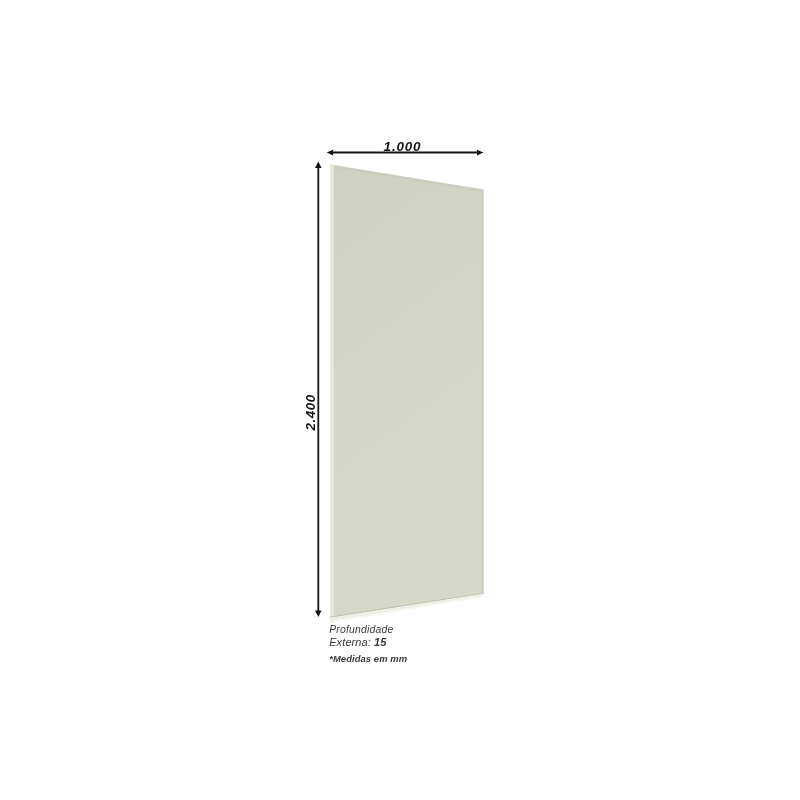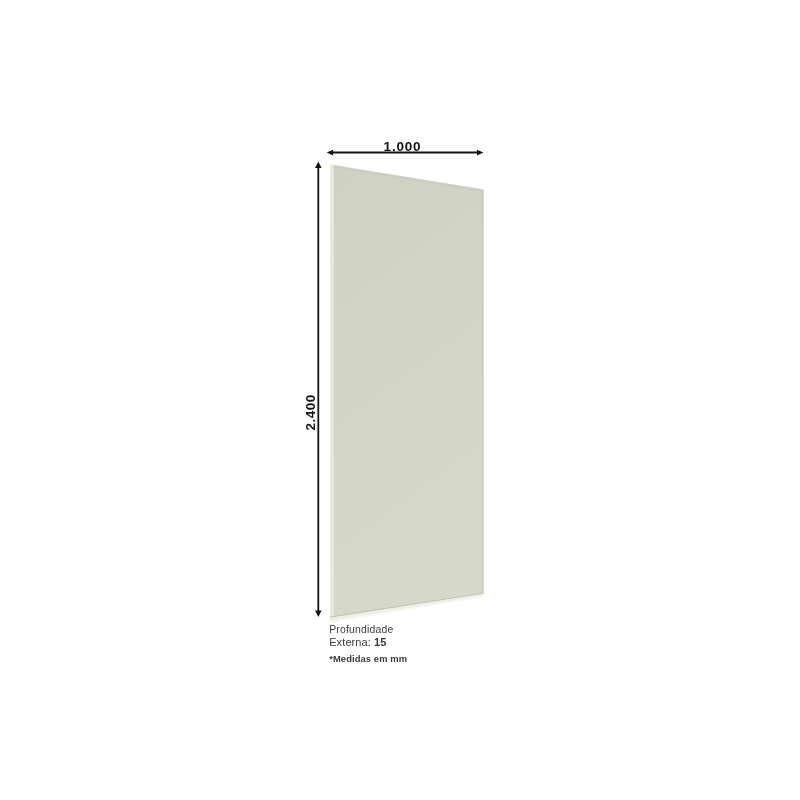--- a/index.html
+++ b/index.html
@@ -1,17 +1,17 @@
 <!DOCTYPE html>
 <html><head>
 <meta charset="utf-8">
 <style>
   html,body{margin:0;padding:0;background:#ffffff;}
   .stage{position:relative;width:800px;height:668px;background:#ffffff;overflow:hidden;
-         font-family:"Liberation Sans", sans-serif;}
+         font-family:"Liberation Sans", sans-serif;font-style:italic;}
 </style>
 </head>
 <body>
 <div class="stage">
 <svg width="800" height="800" viewBox="0 0 800 800" xmlns="http://www.w3.org/2000/svg">
   <defs>
     <linearGradient id="faceGrad" x1="0" y1="0" x2="0.25" y2="1">
       <stop offset="0" stop-color="#cfd1c2"></stop>
       <stop offset="0.55" stop-color="#d3d5c6"></stop>
       <stop offset="1" stop-color="#d6d8c9"></stop>

